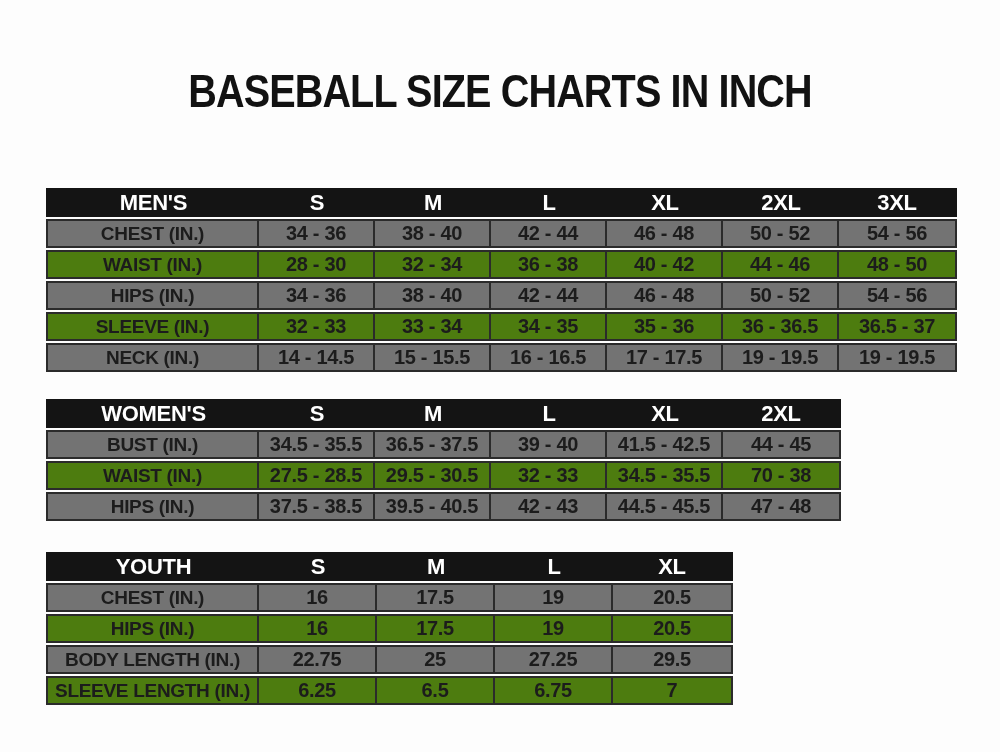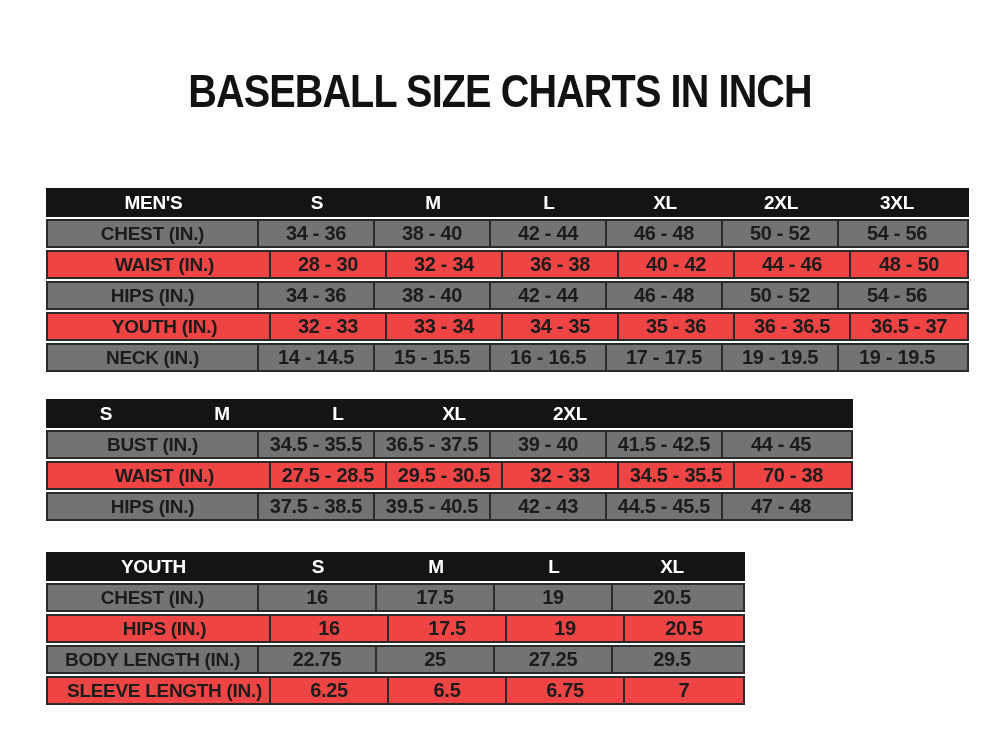--- a/index.html
+++ b/index.html
@@ -44,38 +44,38 @@
     height: 29px;
     box-sizing: border-box;
     border: 2px solid #2b2b2b;
     margin-bottom: 2px;
     background: #737373;
   }
   .row.header {
     background: #141414;
     border-color: #141414;
   }
-  .row.alt { background: #ef4444; padding-left: 12px; }
+  .row.alt { background: #4d7c0f; }
 
   .cell {
     display: flex;
     align-items: center;
     justify-content: center;
     box-sizing: border-box;
     font-weight: bold;
     white-space: nowrap;
     letter-spacing: -0.3px;
   }
   .cell.label { flex: 0 0 211px; }
   .cell.data  { flex: 0 0 116px; }
   .youth .cell.data { flex-basis: 118px; }
 
   .row.header .cell {
     color: #ffffff;
-    font-size: 19px;
+    font-size: 22px;
   }
   .row.data .cell {
     color: #1c1c1c;
     font-size: 20px;
     border-right: 2px solid #2b2b2b;
   }
   .row.data .cell.label { font-size: 19px; }
   .row.data .cell:last-child { border-right: none; }
 </style>
 </head>
@@ -114,41 +114,42 @@
     <div class="row data">
       <div class="cell label">HIPS (IN.)</div>
       <div class="cell data">34 - 36</div>
       <div class="cell data">38 - 40</div>
       <div class="cell data">42 - 44</div>
       <div class="cell data">46 - 48</div>
       <div class="cell data">50 - 52</div>
       <div class="cell data">54 - 56</div>
     </div>
     <div class="row data alt">
-      <div class="cell label">YOUTH (IN.)</div>
+      <div class="cell label">SLEEVE (IN.)</div>
       <div class="cell data">32 - 33</div>
       <div class="cell data">33 - 34</div>
       <div class="cell data">34 - 35</div>
       <div class="cell data">35 - 36</div>
       <div class="cell data">36 - 36.5</div>
       <div class="cell data">36.5 - 37</div>
     </div>
     <div class="row data">
       <div class="cell label">NECK (IN.)</div>
       <div class="cell data">14 - 14.5</div>
       <div class="cell data">15 - 15.5</div>
       <div class="cell data">16 - 16.5</div>
       <div class="cell data">17 - 17.5</div>
       <div class="cell data">19 - 19.5</div>
       <div class="cell data">19 - 19.5</div>
     </div>
   </div>
 
 <div class="size-table womens">
     <div class="row header">
+      <div class="cell label">WOMEN'S</div>
       <div class="cell data">S</div>
       <div class="cell data">M</div>
       <div class="cell data">L</div>
       <div class="cell data">XL</div>
       <div class="cell data">2XL</div>
     </div>
     <div class="row data">
       <div class="cell label">BUST (IN.)</div>
       <div class="cell data">34.5 - 35.5</div>
       <div class="cell data">36.5 - 37.5</div>

